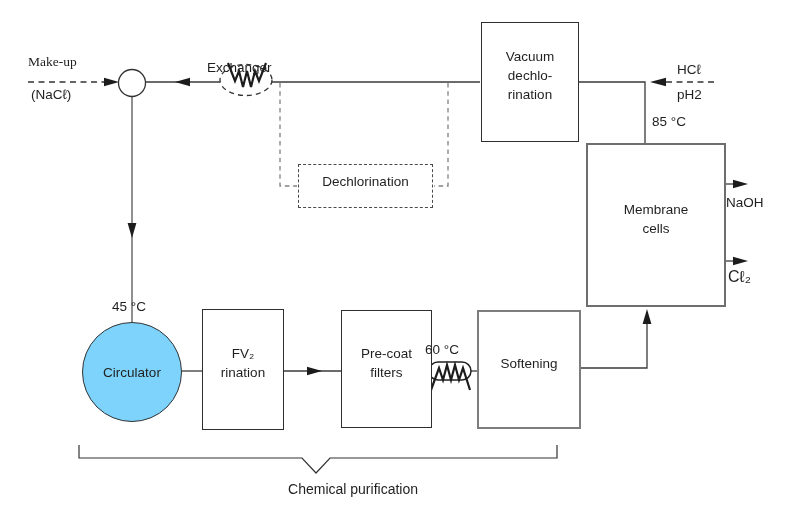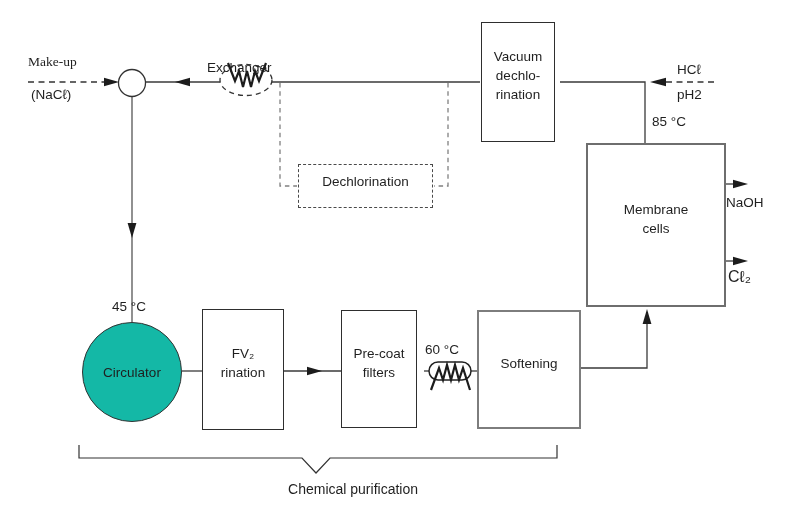--- a/index.html
+++ b/index.html
@@ -15,21 +15,21 @@
     text-align:center;font-size:13.5px;line-height:19px;
     white-space:pre-line;background:#fff;box-sizing:border-box;
     padding-bottom:13px;
   }
   .thin  {border:1.4px solid #2e2e2e;}
   .gray  {border:2px solid #6e6e6e;}
   .dashedbox{border:1.5px dashed #4a4a4a;padding-bottom:10px;}
   .circlenode{
     position:absolute;border:1.4px solid #333;border-radius:50%;
     display:flex;align-items:center;justify-content:center;
-    font-size:13.5px;background:#14b8a6;box-sizing:border-box;
+    font-size:13.5px;background:#7dd3fc;box-sizing:border-box;
   }
   .caption{position:absolute;font-size:14px;text-align:right;}
 </style>
 </head>
 <body>
 
 <div id="canvas">
 
   <svg id="wires" viewBox="0 0 793 505" xmlns="http://www.w3.org/2000/svg">
     <g stroke="#3a3a3a" stroke-width="1.3" fill="none">
@@ -76,33 +76,33 @@
       <polygon points="175,82 190,77.7 190,86.3"></polygon>
       <polygon points="650,82 666,77.7 666,86.3"></polygon>
       <polygon points="132,238 127.6,223 136.4,223"></polygon>
       <polygon points="322,371 307,366.7 307,375.3"></polygon>
       <polygon points="647,309 642.6,324 651.4,324"></polygon>
       <polygon points="748,184 733,179.7 733,188.3"></polygon>
       <polygon points="748,261 733,256.7 733,265.3"></polygon>
     </g>
   </svg>
 
-  <div class="box thin" style="left:481px;top:22px;width:74px;height:120px;">Vacuum
+  <div class="box thin" style="left:481px;top:22px;width:98px;height:120px;">Vacuum
 dechlo-
 rination</div>
 
   <div class="box dashedbox" style="left:298px;top:164px;width:135px;height:44px;">Dechlorination</div>
 
   <div class="box gray" style="left:586px;top:143px;width:140px;height:164px;">Membrane
 cells</div>
 
   <div class="box thin" style="left:202px;top:309px;width:82px;height:121px;">FV₂
 rination</div>
 
-  <div class="box thin" style="left:341px;top:310px;width:76px;height:118px;">Pre-coat
+  <div class="box thin" style="left:341px;top:310px;width:91px;height:118px;">Pre-coat
 filters</div>
 
   <div class="box gray" style="left:477px;top:310px;width:104px;height:119px;border-color:#7d7d7d;">Softening</div>
 
   <div class="circlenode" style="left:82px;top:322px;width:100px;height:100px;">Circulator</div>
 
   <div class="lbl" style="left:28px;top:54px;font-family:Liberation Serif, serif;">Make-up</div>
   <div class="lbl" style="left:31px;top:87px;">(NaCℓ)</div>
   <div class="lbl" style="left:207px;top:39px;margin-top:21px;">Exchanger</div>
   <div class="lbl" style="left:677px;top:62px;">HCℓ</div>

